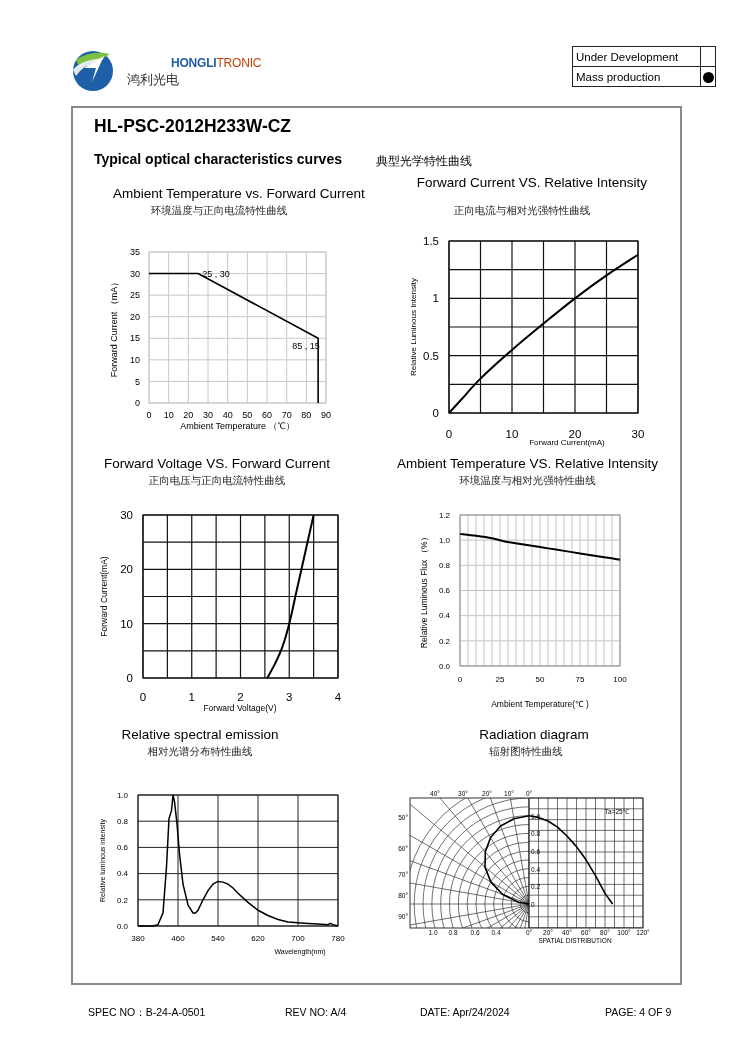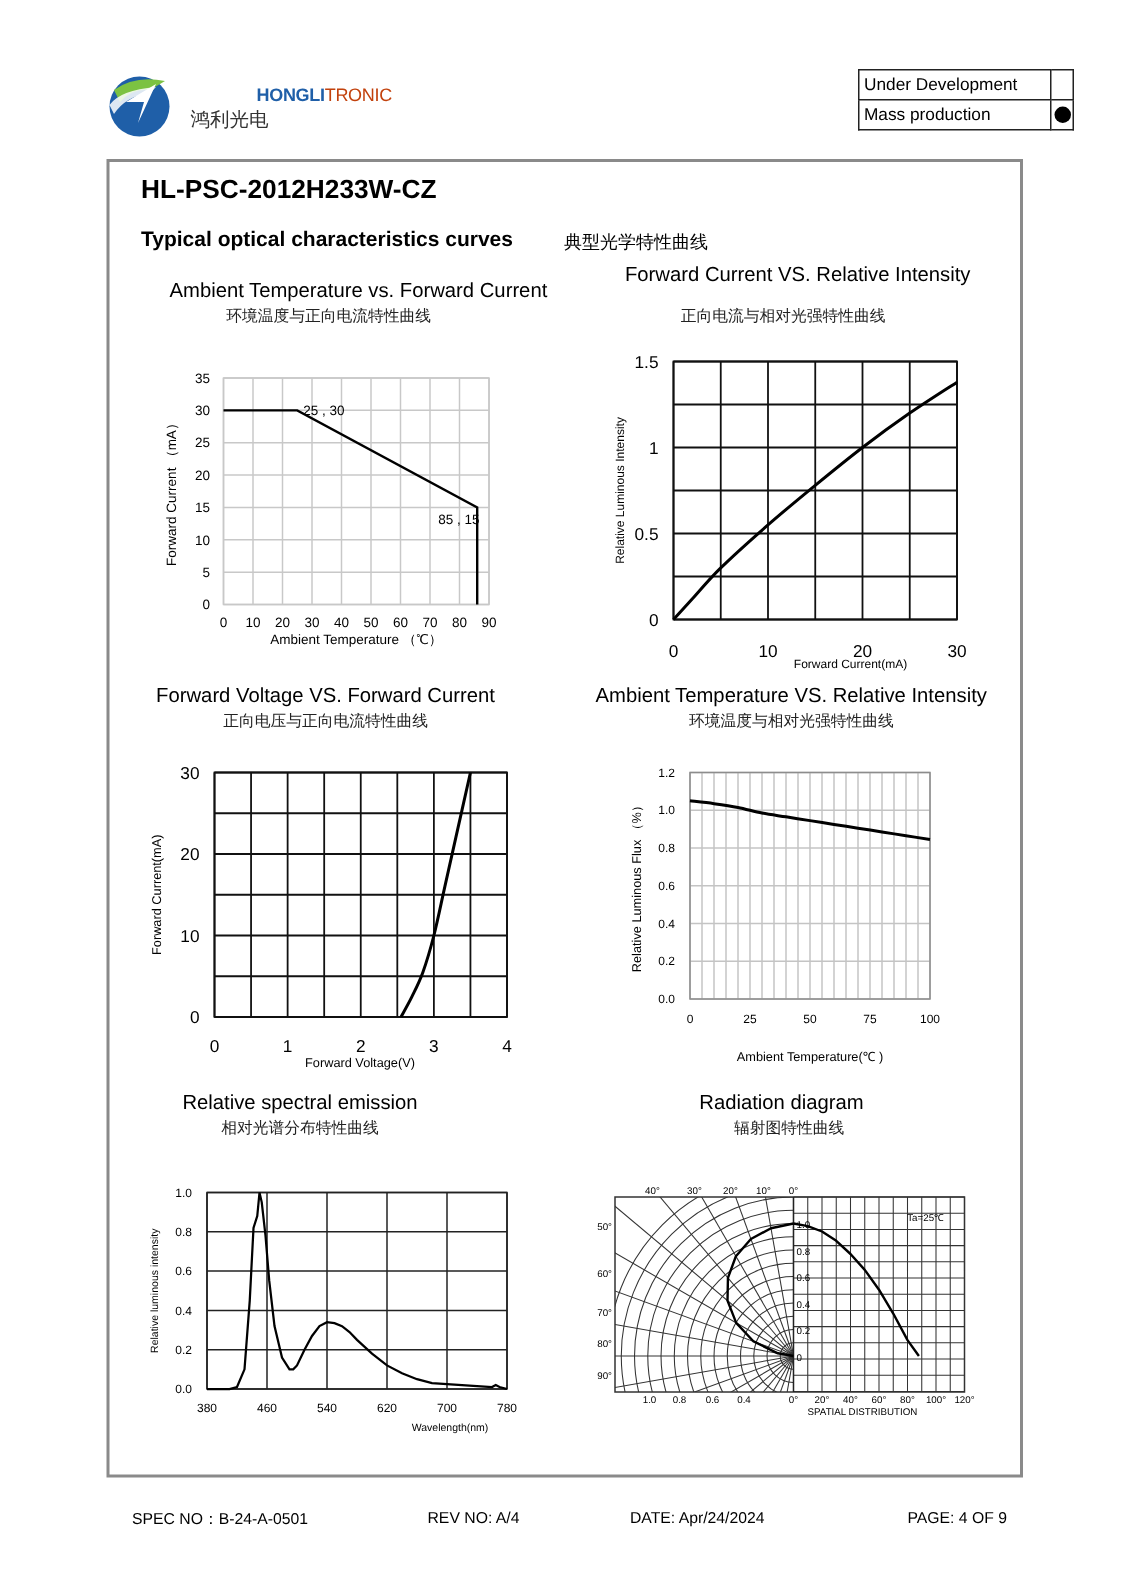--- a/index.html
+++ b/index.html
@@ -60,21 +60,21 @@
 <div class="abs ctitle" style="left:90px;top:186px;width:250px;margin-left:23px;">Ambient Temperature vs. Forward Current</div>
 <div class="abs csub" style="left:94px;top:204px;width:250px;">环境温度与正向电流特性曲线</div>
 <div class="abs ctitle" style="left:397px;top:175px;width:250px;text-align:right;">Forward Current VS. Relative Intensity</div>
 <div class="abs csub" style="left:397px;top:204px;width:250px;">正向电流与相对光强特性曲线</div>
 <div class="abs ctitle" style="left:92px;top:456px;width:250px;">Forward Voltage VS. Forward Current</div>
 <div class="abs csub" style="left:92px;top:474px;width:250px;">正向电压与正向电流特性曲线</div>
 <div class="abs ctitle" style="left:395px;top:456px;width:265px;">Ambient Temperature VS. Relative Intensity</div>
 <div class="abs csub" style="left:395px;top:474px;width:265px;">环境温度与相对光强特性曲线</div>
 <div class="abs ctitle" style="left:75px;top:727px;width:250px;">Relative spectral emission</div>
 <div class="abs csub" style="left:75px;top:745px;width:250px;">相对光谱分布特性曲线</div>
-<div class="abs ctitle" style="left:396px;top:727px;width:250px;">Radiation diagram</div>
+<div class="abs ctitle" style="left:409px;top:727px;width:250px;">Radiation diagram</div>
 <div class="abs csub" style="left:401px;top:745px;width:250px;">辐射图特性曲线</div>
 
 <svg id="chart0" class="abs" style="left:100px;top:240px;" width="240" height="200">
     <line x1="49" y1="12" x2="49" y2="163" stroke="#c8c8c8" stroke-width="1"></line>
     <line x1="68.66666666666666" y1="12" x2="68.66666666666666" y2="163" stroke="#c8c8c8" stroke-width="1"></line>
     <line x1="88.33333333333333" y1="12" x2="88.33333333333333" y2="163" stroke="#c8c8c8" stroke-width="1"></line>
     <line x1="108" y1="12" x2="108" y2="163" stroke="#c8c8c8" stroke-width="1"></line>
     <line x1="127.66666666666666" y1="12" x2="127.66666666666666" y2="163" stroke="#c8c8c8" stroke-width="1"></line>
     <line x1="147.33333333333334" y1="12" x2="147.33333333333334" y2="163" stroke="#c8c8c8" stroke-width="1"></line>
     <line x1="167" y1="12" x2="167" y2="163" stroke="#c8c8c8" stroke-width="1"></line>

